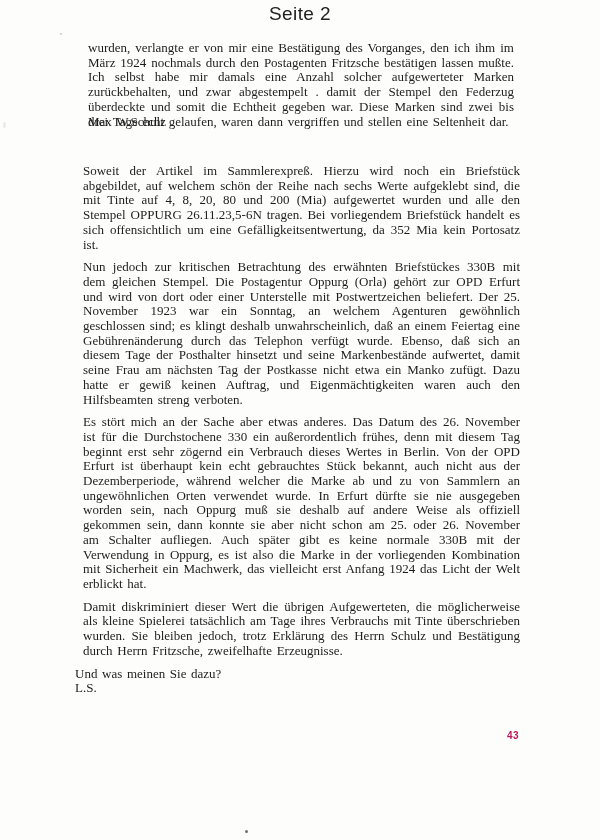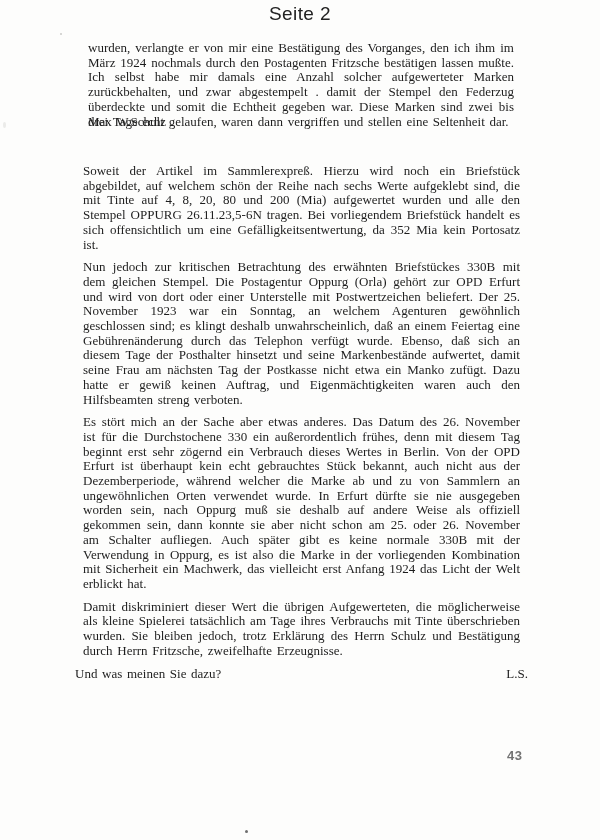--- a/index.html
+++ b/index.html
@@ -58,30 +58,31 @@
     width: 453px;
   }
   .article-body p {
     margin: 8px;
     text-align: justify;
     hyphens: none;
   }
   .closing-line {
     display: flex;
     justify-content: space-between;
+    flex-direction: column;
   }
   .page-number {
     position: absolute;
-    top: 748px;
+    top: 730px;
     left: 507px;
     font-family: "Liberation Sans", sans-serif;
-    font-size: 13px;
+    font-size: 10px;
     font-weight: 700;
     letter-spacing: 0.5px;
-    color: #737373;
+    color: #be185d;
   }
   .speck {
     position: absolute;
     background: #9a9a96;
     border-radius: 50%;
   }
   .speck-1 { left: 60px;  top: 33px;  width: 2px; height: 2px; opacity: 0.5; }
   .speck-2 { left: 3px;   top: 122px; width: 3px; height: 6px; opacity: 0.18; }
   .speck-3 { left: 245px; top: 830px; width: 3px; height: 3px; opacity: 0.85; background:#555; }
 </style>

